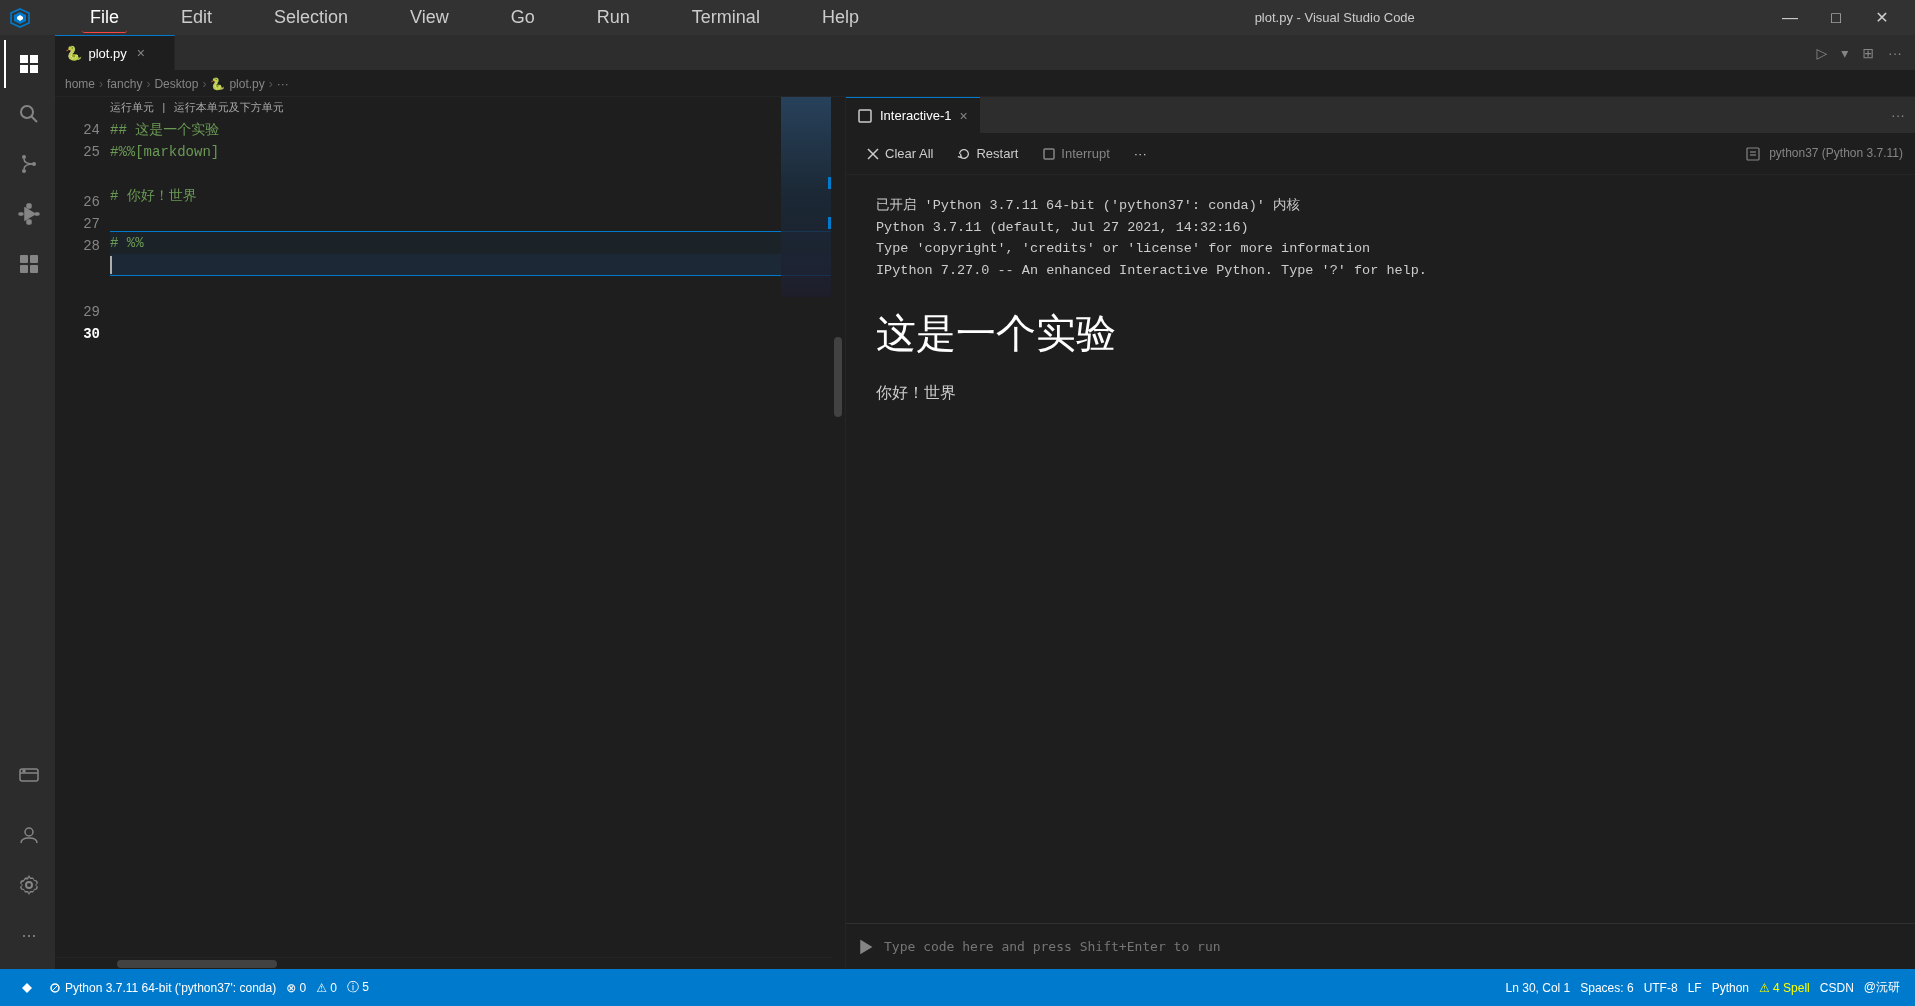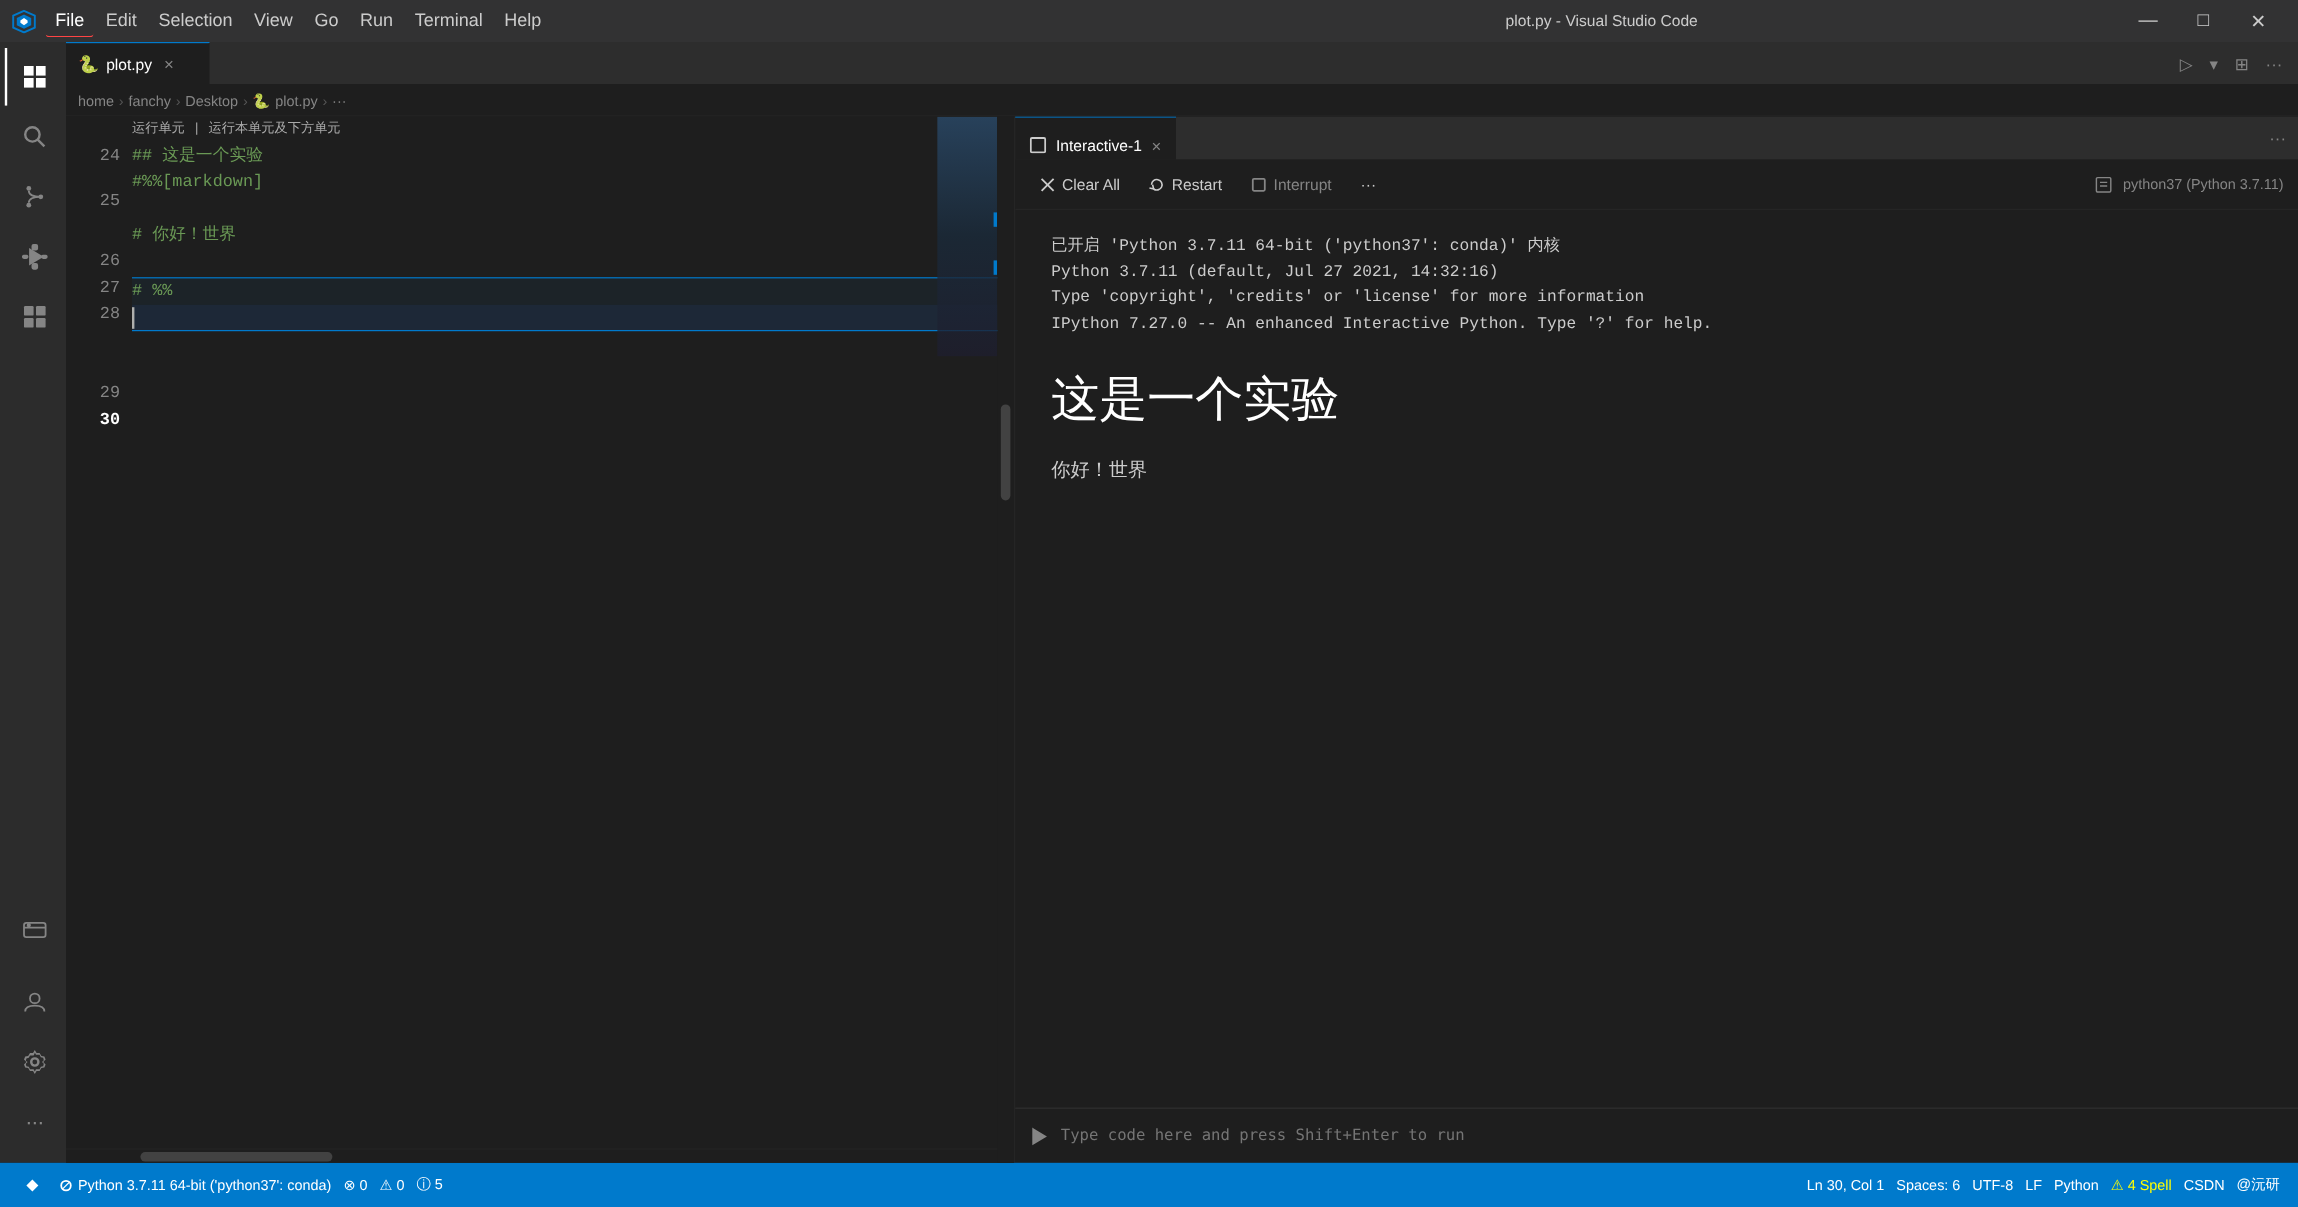--- a/index.html
+++ b/index.html
@@ -29,24 +29,25 @@
       margin-right: 8px;
       flex-shrink: 0;
     }
     .titlebar-menu {
       display: flex;
       gap: 2px;
       flex: 1;
     }
     .titlebar-menu-item {
       padding: 4px 8px;
-      font-size: 15px;
+      font-size: 18px;
       color: #cccccc;
       cursor: pointer;
       border-radius: 3px;
+      margin-left: 44px;
     }
     .titlebar-menu-item.active { border-bottom: 1px solid #f44; color: #fff; }
     .titlebar-title {
       flex: 1;
       text-align: center;
       font-size: 13px;
       color: #cccccc;
     }
     .titlebar-controls {
       display: flex;
@@ -247,21 +248,21 @@
 
     .interactive-tab-bar {
       background: #2d2d2d;
       height: 36px;
       display: flex;
       align-items: stretch;
       flex-shrink: 0;
     }
     .interactive-tab {
       display: flex;
-      align-items: flex-start;
+      align-items: center;
       padding: 16px 12px;
       font-size: 13px;
       color: #ffffff;
       background: #1e1e1e;
       border-top: 1px solid #007acc;
       gap: 8px;
       cursor: pointer;
     }
     .interactive-tab-close {
       font-size: 14px;
@@ -513,21 +514,21 @@
     </div>
 
     <div class="editor-split">
 
       <div class="code-pane">
         <div class="code-scroll">
           <div class="line-numbers">
 
             <div style="height: 22px; color: transparent;">23</div>
             <div style="height: 22px;">24</div>
-            <div style="height: 22px; margin-top: 16px;">25</div>
+            <div style="height: 22px;">25</div>
             <div style="height: 22px; margin-top: 28px;">26</div>
             <div style="height: 22px;">27</div>
             <div style="height: 22px;">28</div>
             <div style="height: 22px; color: transparent;">_</div>
             <div style="height: 22px; color: transparent;">_</div>
             <div style="height: 22px;">29</div>
             <div style="height: 22px; color:#fff; font-weight:bold;">30</div>
           </div>
           <div class="code-content">
 

